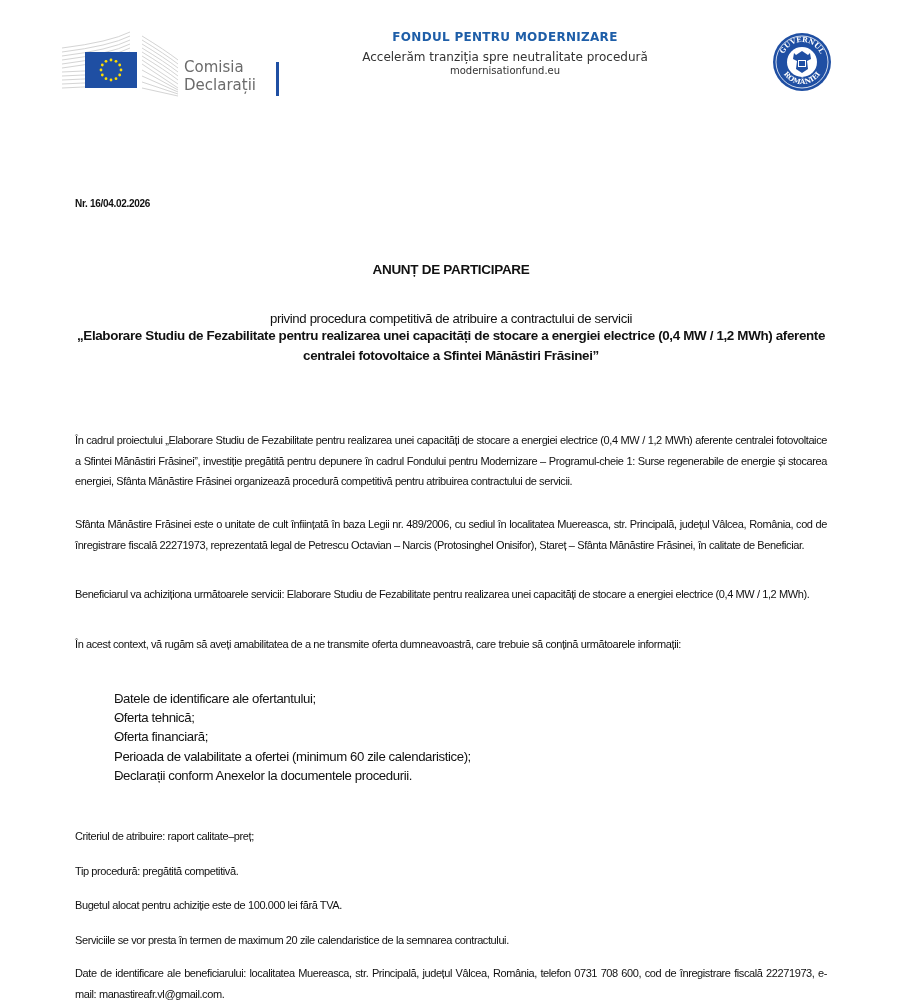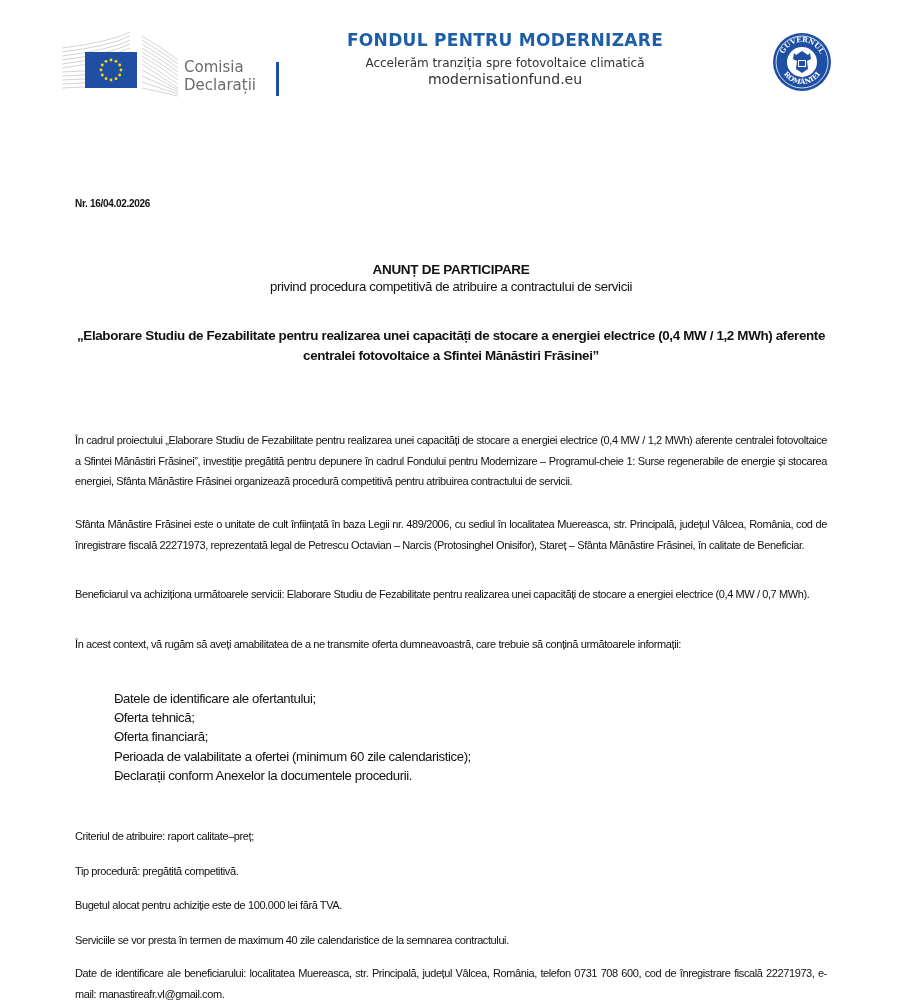--- a/index.html
+++ b/index.html
@@ -5,27 +5,27 @@
   html, body { margin:0; padding:0; background:#ffffff; }
   body { width:903px; height:1000px; position:relative; overflow:hidden;
          font-family:"Liberation Sans", sans-serif; color:#111; }
   .header { position:absolute; left:0; top:0; width:903px; height:120px; }
   .ec-logo { position:absolute; left:60px; top:30px; width:220px; height:70px; }
   .ec-building { position:absolute; left:0; top:0; width:200px; height:70px; }
   .eu-flag { position:absolute; left:25px; top:22px; width:52px; height:36px; background:#1f4fa3; }
   .ec-text { position:absolute; left:124px; top:28px; font-size:15px; line-height:18px; color:#6b6b6b; font-family:"DejaVu Sans", sans-serif; }
   .ec-bar { position:absolute; left:216px; top:32px; width:3px; height:34px; background:#1f4fa3; }
   .mf { position:absolute; left:340px; top:30px; width:330px; text-align:center; }
-  .mf-title { font-family:"DejaVu Sans", sans-serif; font-weight:bold; font-size:17px; color:#1e5ea8; letter-spacing:0.3px; }
+  .mf-title { font-family:"DejaVu Sans", sans-serif; font-weight:bold; font-size:12px; color:#1e5ea8; letter-spacing:0.3px; }
   .mf-sub { font-family:"DejaVu Sans", sans-serif; font-size:12px; color:#333; margin-top:6px; }
-  .mf-url { font-family:"DejaVu Sans", sans-serif; font-size:14px; color:#333; margin-top:1px; }
+  .mf-url { font-family:"DejaVu Sans", sans-serif; font-size:10px; color:#333; margin-top:1px; }
   .gov-seal { position:absolute; left:772px; top:32px; width:60px; height:60px; }
   .nr { position:absolute; left:75px; top:198px; font-weight:bold; font-size:10px; letter-spacing:-0.3px; }
   .title { position:absolute; left:75px; top:262px; width:752px; text-align:center; font-weight:bold; font-size:13.5px; letter-spacing:-0.3px; }
-  .subtitle { position:absolute; left:75px; top:279px; width:752px; text-align:center; font-size:13.2px; letter-spacing:-0.35px; }
+  .subtitle { position:absolute; left:75px; top:311px; width:752px; text-align:center; font-size:13.2px; letter-spacing:-0.35px; }
   .project-title { position:absolute; left:75px; top:326px; width:752px; text-align:center; font-weight:bold; font-size:13.4px; line-height:20px; letter-spacing:-0.35px; }
 
   .p { position:absolute; left:75px; width:752px; text-align:justify; font-size:11px; line-height:20.5px; letter-spacing:-0.4px; margin:0; }
   .list { position:absolute; left:75px; top:689px; width:752px; margin:0; padding:0; list-style:none; font-size:13.2px; line-height:19.2px; letter-spacing:-0.4px; }
   .list li { position:relative; padding-left:39px; }
   .list li .dash { position:absolute; left:41px; }
 </style>
 </head>
 <body>
 
@@ -78,21 +78,21 @@
     </div>
     <div class="ec-text">
       <div>Comisia</div>
       <div>Declarații</div>
     </div>
     <div class="ec-bar"></div>
   </div>
 
   <div class="mf">
     <div class="mf-title">FONDUL PENTRU MODERNIZARE</div>
-    <div class="mf-sub">Accelerăm tranziția spre fotovoltaice climatică</div>
+    <div class="mf-sub">Accelerăm tranziția spre neutralitate procedură</div>
     <div class="mf-url">modernisationfund.eu</div>
   </div>
 
   <svg class="gov-seal" viewBox="0 0 60 60">
     <defs>
       <path id="arcTop" d="M10 30 A20 20 0 0 1 50 30"></path>
       <path id="arcBot" d="M8 30 A22 22 0 0 0 52 30"></path>
     </defs>
     <circle cx="30" cy="30" r="29" fill="#1f4fa3"></circle>
     <circle cx="30" cy="30" r="26" fill="none" stroke="#ffffff" stroke-width="0.8"></circle>
@@ -109,29 +109,29 @@
   </svg>
 </div>
 
 <div class="nr">Nr. 16/04.02.2026</div>
 <div class="title">ANUNȚ DE PARTICIPARE</div>
 <div class="subtitle">privind procedura competitivă de atribuire a contractului de servicii</div>
 <div class="project-title">„Elaborare Studiu de Fezabilitate pentru realizarea unei capacități de stocare a energiei electrice (0,4 MW / 1,2 MWh) aferente centralei fotovoltaice a Sfintei Mănăstiri Frăsinei”</div>
 
 <p class="p" style="top:430px;">În cadrul proiectului „Elaborare Studiu de Fezabilitate pentru realizarea unei capacități de stocare a energiei electrice (0,4 MW / 1,2 MWh) aferente centralei fotovoltaice a Sfintei Mănăstiri Frăsinei”, investiție pregătită pentru depunere în cadrul Fondului pentru Modernizare – Programul-cheie 1: Surse regenerabile de energie și stocarea energiei, Sfânta Mănăstire Frăsinei organizează procedură competitivă pentru atribuirea contractului de servicii.</p>
 <p class="p" style="top:514px;">Sfânta Mănăstire Frăsinei este o unitate de cult înființată în baza Legii nr. 489/2006, cu sediul în localitatea Muereasca, str. Principală, județul Vâlcea, România, cod de înregistrare fiscală 22271973, reprezentată legal de Petrescu Octavian – Narcis (Protosinghel Onisifor), Stareț – Sfânta Mănăstire Frăsinei, în calitate de Beneficiar.</p>
-<p class="p" style="top:584px;">Beneficiarul va achiziționa următoarele servicii: Elaborare Studiu de Fezabilitate pentru realizarea unei capacități de stocare a energiei electrice (0,4 MW / 0,7 MWh).</p>
+<p class="p" style="top:584px;">Beneficiarul va achiziționa următoarele servicii: Elaborare Studiu de Fezabilitate pentru realizarea unei capacități de stocare a energiei electrice (0,4 MW / 1,2 MWh).</p>
 <p class="p" style="top:634px;">În acest context, vă rugăm să aveți amabilitatea de a ne transmite oferta dumneavoastră, care trebuie să conțină următoarele informații:</p>
 
 <ul class="list">
   <li><span class="dash">-</span><span>Datele de identificare ale ofertantului;</span></li>
   <li><span class="dash">-</span><span>Oferta tehnică;</span></li>
   <li><span class="dash">-</span><span>Oferta financiară;</span></li>
   <li><span class="dash">-</span><span>Perioada de valabilitate a ofertei (minimum 60 zile calendaristice);</span></li>
   <li><span class="dash">-</span></li>
   <li><span class="dash">-</span><span>Declarații conform Anexelor la documentele procedurii.</span></li>
 </ul>
 
 <p class="p" style="top:826px;">Criteriul de atribuire: raport calitate–preț;</p>
 <p class="p" style="top:861px;">Tip procedură: pregătită competitivă.</p>
 <p class="p" style="top:895px;">Bugetul alocat pentru achiziție este de 100.000 lei fără TVA.</p>
-<p class="p" style="top:930px;">Serviciile se vor presta în termen de maximum 40 zile calendaristice de la semnarea contractului.</p>
+<p class="p" style="top:930px;">Serviciile se vor presta în termen de maximum 20 zile calendaristice de la semnarea contractului.</p>
 <p class="p" style="top:963px;">Date de identificare ale beneficiarului: localitatea Muereasca, str. Principală, județul Vâlcea, România, telefon 0731 708 600, cod de înregistrare fiscală 22271973, e-mail: manastireafr.vl@gmail.com.</p>
 
 </body></html>

